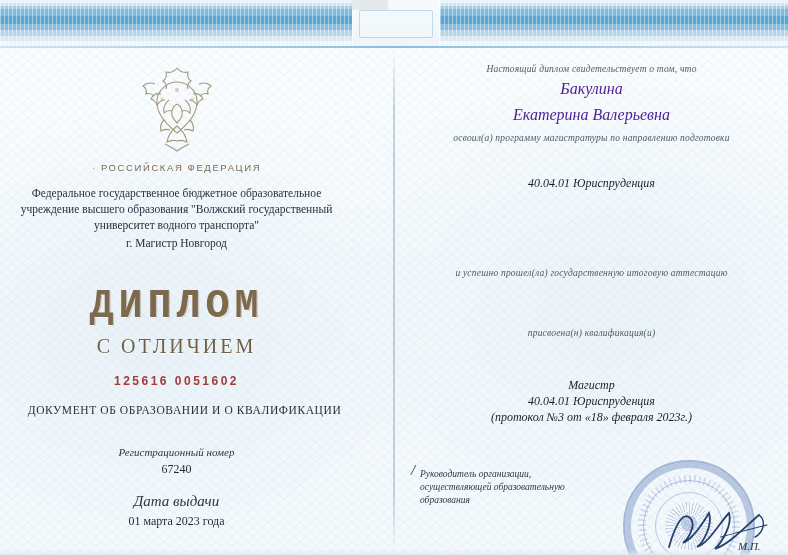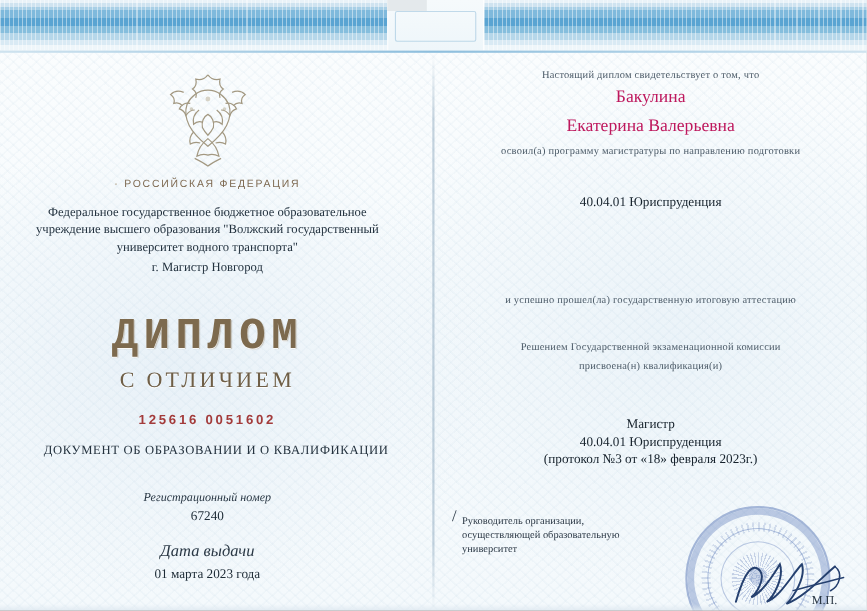--- a/index.html
+++ b/index.html
@@ -89,21 +89,21 @@
     position: absolute;
     top: 48px; bottom: 0;
     left: 393px;
     width: 2px;
     background: linear-gradient(180deg, rgba(170,190,205,0.0), rgba(150,175,195,0.55) 12%, rgba(150,175,195,0.55) 88%, rgba(170,190,205,0.0));
   }
 
   
   .left {
     position: absolute;
-    top: 48px; left: 12px;
+    top: 48px; left: 0;
     width: 353px; height: 507px;
     text-align: center;
     color: #2b3a48;
   }
 
   .emblem {
     margin: 12px auto 0;
     width: 92px; height: 96px;
     opacity: 0.9;
   }
@@ -183,29 +183,30 @@
     color: #1d2b36;
   }
 
   
   .right {
     position: absolute;
     top: 48px; left: 395px;
     width: 393px; height: 364px;
     text-align: center;
     color: #27333f;
+    font-style: italic;
   }
   .r-small {
     font-size: 9.5px;
     color: #4b5a67;
     letter-spacing: 0.2px;
   }
   .r-name {
     font-size: 16px;
-    color: #be185d;
+    color: #4c1d95;
   }
   .r-line {
     font-size: 12px;
     color: #16222c;
   }
 
   .pos-intro   { position: absolute; top: 16px;  left: 0; right: 0; }
   .pos-surname { position: absolute; top: 32px;  left: 0; right: 0; }
   .pos-given   { position: absolute; top: 58px;  left: 0; right: 0; }
   .pos-prog    { position: absolute; top: 85px;  left: 0; right: 0; }
@@ -381,21 +382,20 @@
     <div class="date-value">01 марта 2023 года</div>
   </div>
 
   <div class="right">
     <div class="pos-intro r-small">Настоящий диплом свидетельствует о том, что</div>
     <div class="pos-surname r-name">Бакулина</div>
     <div class="pos-given r-name">Екатерина Валерьевна</div>
     <div class="pos-prog r-small">освоил(а) программу магистратуры по направлению подготовки</div>
     <div class="pos-spec r-line">40.04.01 Юриспруденция</div>
     <div class="pos-passed r-small">и успешно прошел(ла) государственную итоговую аттестацию</div>
-    <div class="pos-comm1 r-small">Решением Государственной экзаменационной комиссии</div>
     <div class="pos-comm2 r-small">присвоена(н) квалификация(и)</div>
     <div class="pos-q1 r-line">Магистр</div>
     <div class="pos-q2 r-line">40.04.01 Юриспруденция</div>
     <div class="pos-q3 r-line">(протокол №3 от «18» февраля 2023г.)</div>
 
     <div class="stamp">
       <div class="ring-text"></div>
       <div class="inner"></div>
       <div class="inner2"></div>
       <div class="core"></div>
@@ -408,20 +408,20 @@
           <path d="M58 34 C72 30, 88 26, 104 22" stroke-width="1.2"></path>
           <path d="M96 12 C104 18, 100 30, 92 34" stroke-width="1.4"></path>
         </g>
       </svg>
     </div>
 
     <div class="sig-block">
       <span class="sig-slash">/</span>
       <div>Руководитель организации,</div>
       <div>осуществляющей образовательную</div>
-      <div>университет</div>
+      <div>образования</div>
       <div class="sig-name">В.В. Крайнова</div>
       <div class="mp">М.П.</div>
     </div>
   </div>
 
   <div class="bottom-edge"></div>
 </div>
 
 </body></html>

